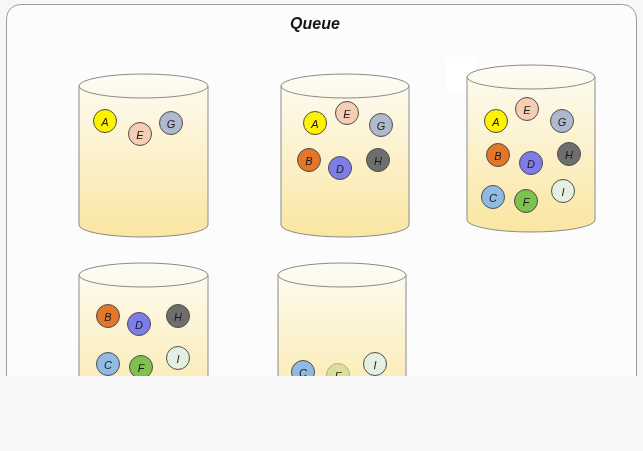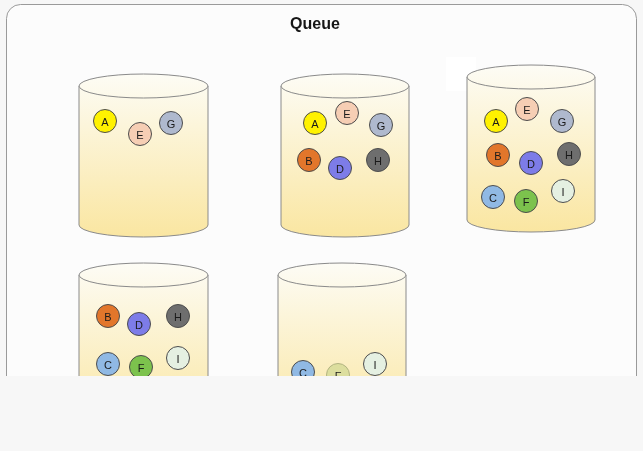--- a/index.html
+++ b/index.html
@@ -6,20 +6,21 @@
     margin: 0;
     padding: 0;
     background: #f7f7f7;
     font-family: "Liberation Sans", sans-serif;
   }
   .stage {
     position: relative;
     width: 643px;
     height: 376px;
     overflow: hidden;
+    font-style: italic;
   }
   svg { display: block; }
   text { user-select: none; }
   .diagram-title {
     font-family: "Liberation Sans", sans-serif;
     font-size: 16px;
     font-weight: bold;
     fill: #161616;
   }
   .ball-label {

